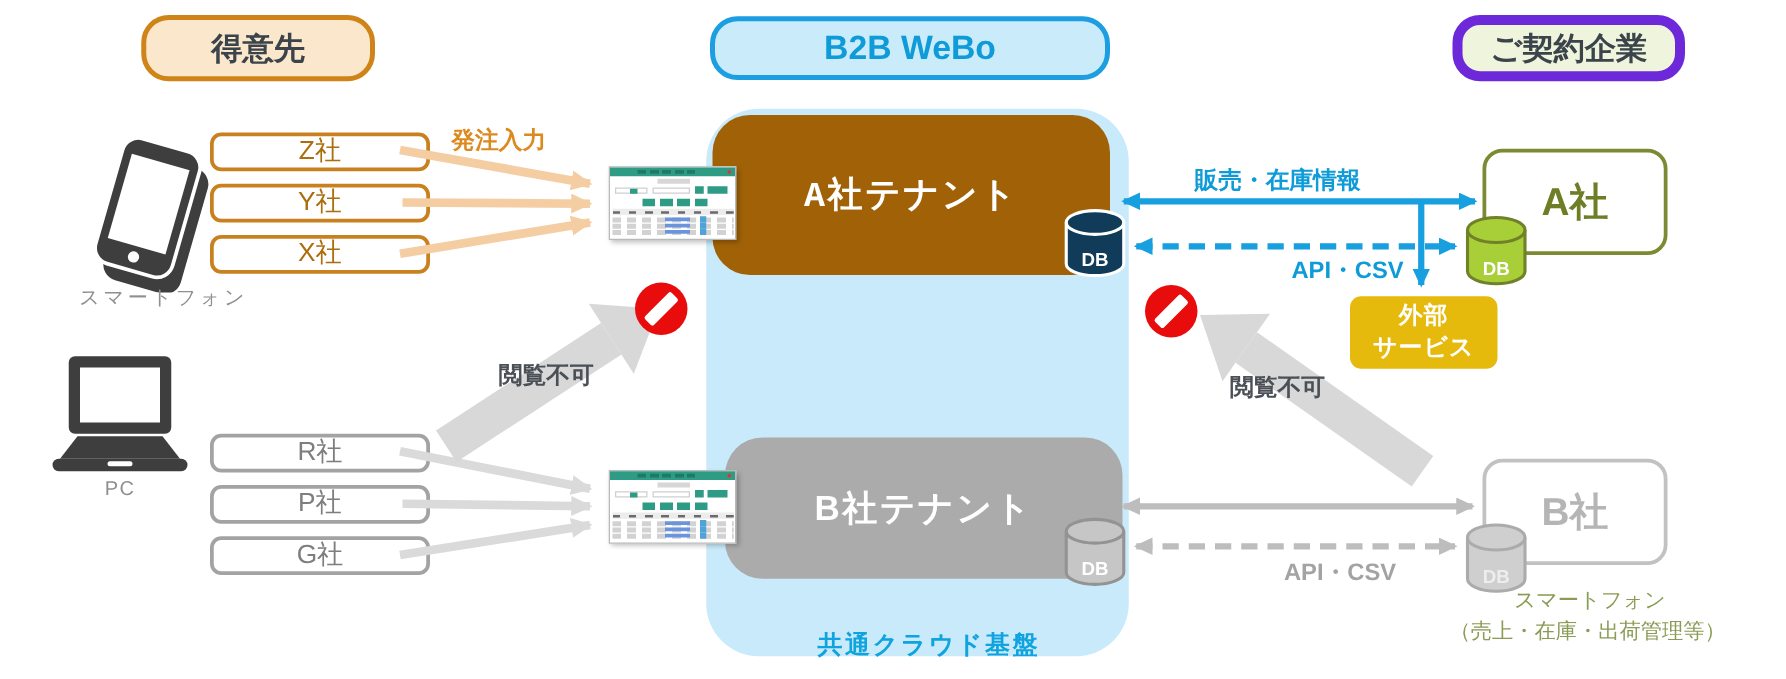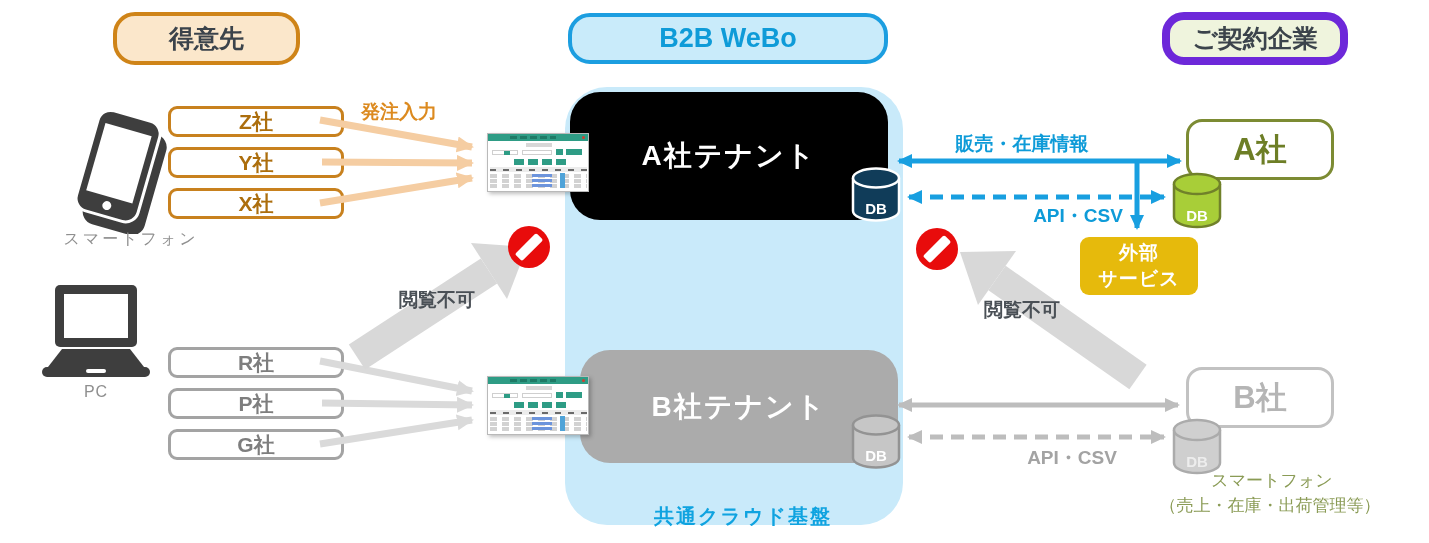--- a/index.html
+++ b/index.html
@@ -14,38 +14,38 @@
     position:absolute; display:flex; align-items:center; justify-content:center;
     border-radius:22px; font-weight:bold; font-size:25px; color:#3B434B;
   }
   .hdr-customers { left:113px; top:12px; width:187px; height:53px; background:#FBE7CB; border:4px solid #CF8418; }
   .hdr-platform  { left:568px; top:13px; width:320px; height:51px; background:#C9EBFA; border:4px solid #1C9EE0; color:#0E9BD8; font-size:27px; }
   .hdr-contracted{ left:1162px; top:12px; width:186px; height:53px; background:#EFF4DD; border:8px solid #6d28d9; }
 
   
   .co {
     position:absolute; left:168px; width:176px; height:31px; background:#fff;
-    display:flex; align-items:center; justify-content:center;
-    border-radius:9px; font-weight:bold; font-size:21px;
+    display:flex; align-items:flex-end; justify-content:center;
+    border-radius:9px; font-weight:normal; font-size:21px;
   }
   .co-orange { border:3px solid #C8811E; color:#AC6E0D; }
   .co-gray   { border:3px solid #A3A3A3; color:#7E7E7E; }
 
   
   .cloud-wrap { position:absolute; left:565px; top:87px; width:338px; height:438px; background:#C9EAFA; border-radius:42px; }
   .tenant {
     position:absolute; display:flex; align-items:center; justify-content:center;
     border-radius:30px; color:#fff; font-weight:bold; font-size:28px; letter-spacing:2px;
   }
-  .tenant-a { left:570px; top:92px;  width:318px; height:128px; background:#000000; }
+  .tenant-a { left:570px; top:92px;  width:318px; height:128px; background:#a16207;font-family:Liberation Mono, monospace; }
   .tenant-b { left:580px; top:350px; width:318px; height:113px; background:#ABABAB; }
 
   
   .bigco {
-    position:absolute; width:148px; height:61px; background:#fff; border-radius:16px;
+    position:absolute; width:148px; height:85px; background:#fff; border-radius:16px;
     display:flex; align-items:center; justify-content:center; font-weight:bold; font-size:31px;
   }
   .bigco-a { left:1186px; top:119px; border:3px solid #7C8B33; color:#6D7E26; }
   .bigco-b { left:1186px; top:367px; border:3px solid #C2C2C2; color:#B5B5B5; }
   .ext-svc {
     position:absolute; left:1080px; top:237px; width:118px; height:58px; background:#E6BA0C;
     border-radius:9px; display:flex; flex-direction:column; align-items:center; justify-content:center;
     color:#fff; font-weight:bold; font-size:19px; line-height:1.35; letter-spacing:1px;
   }
 

